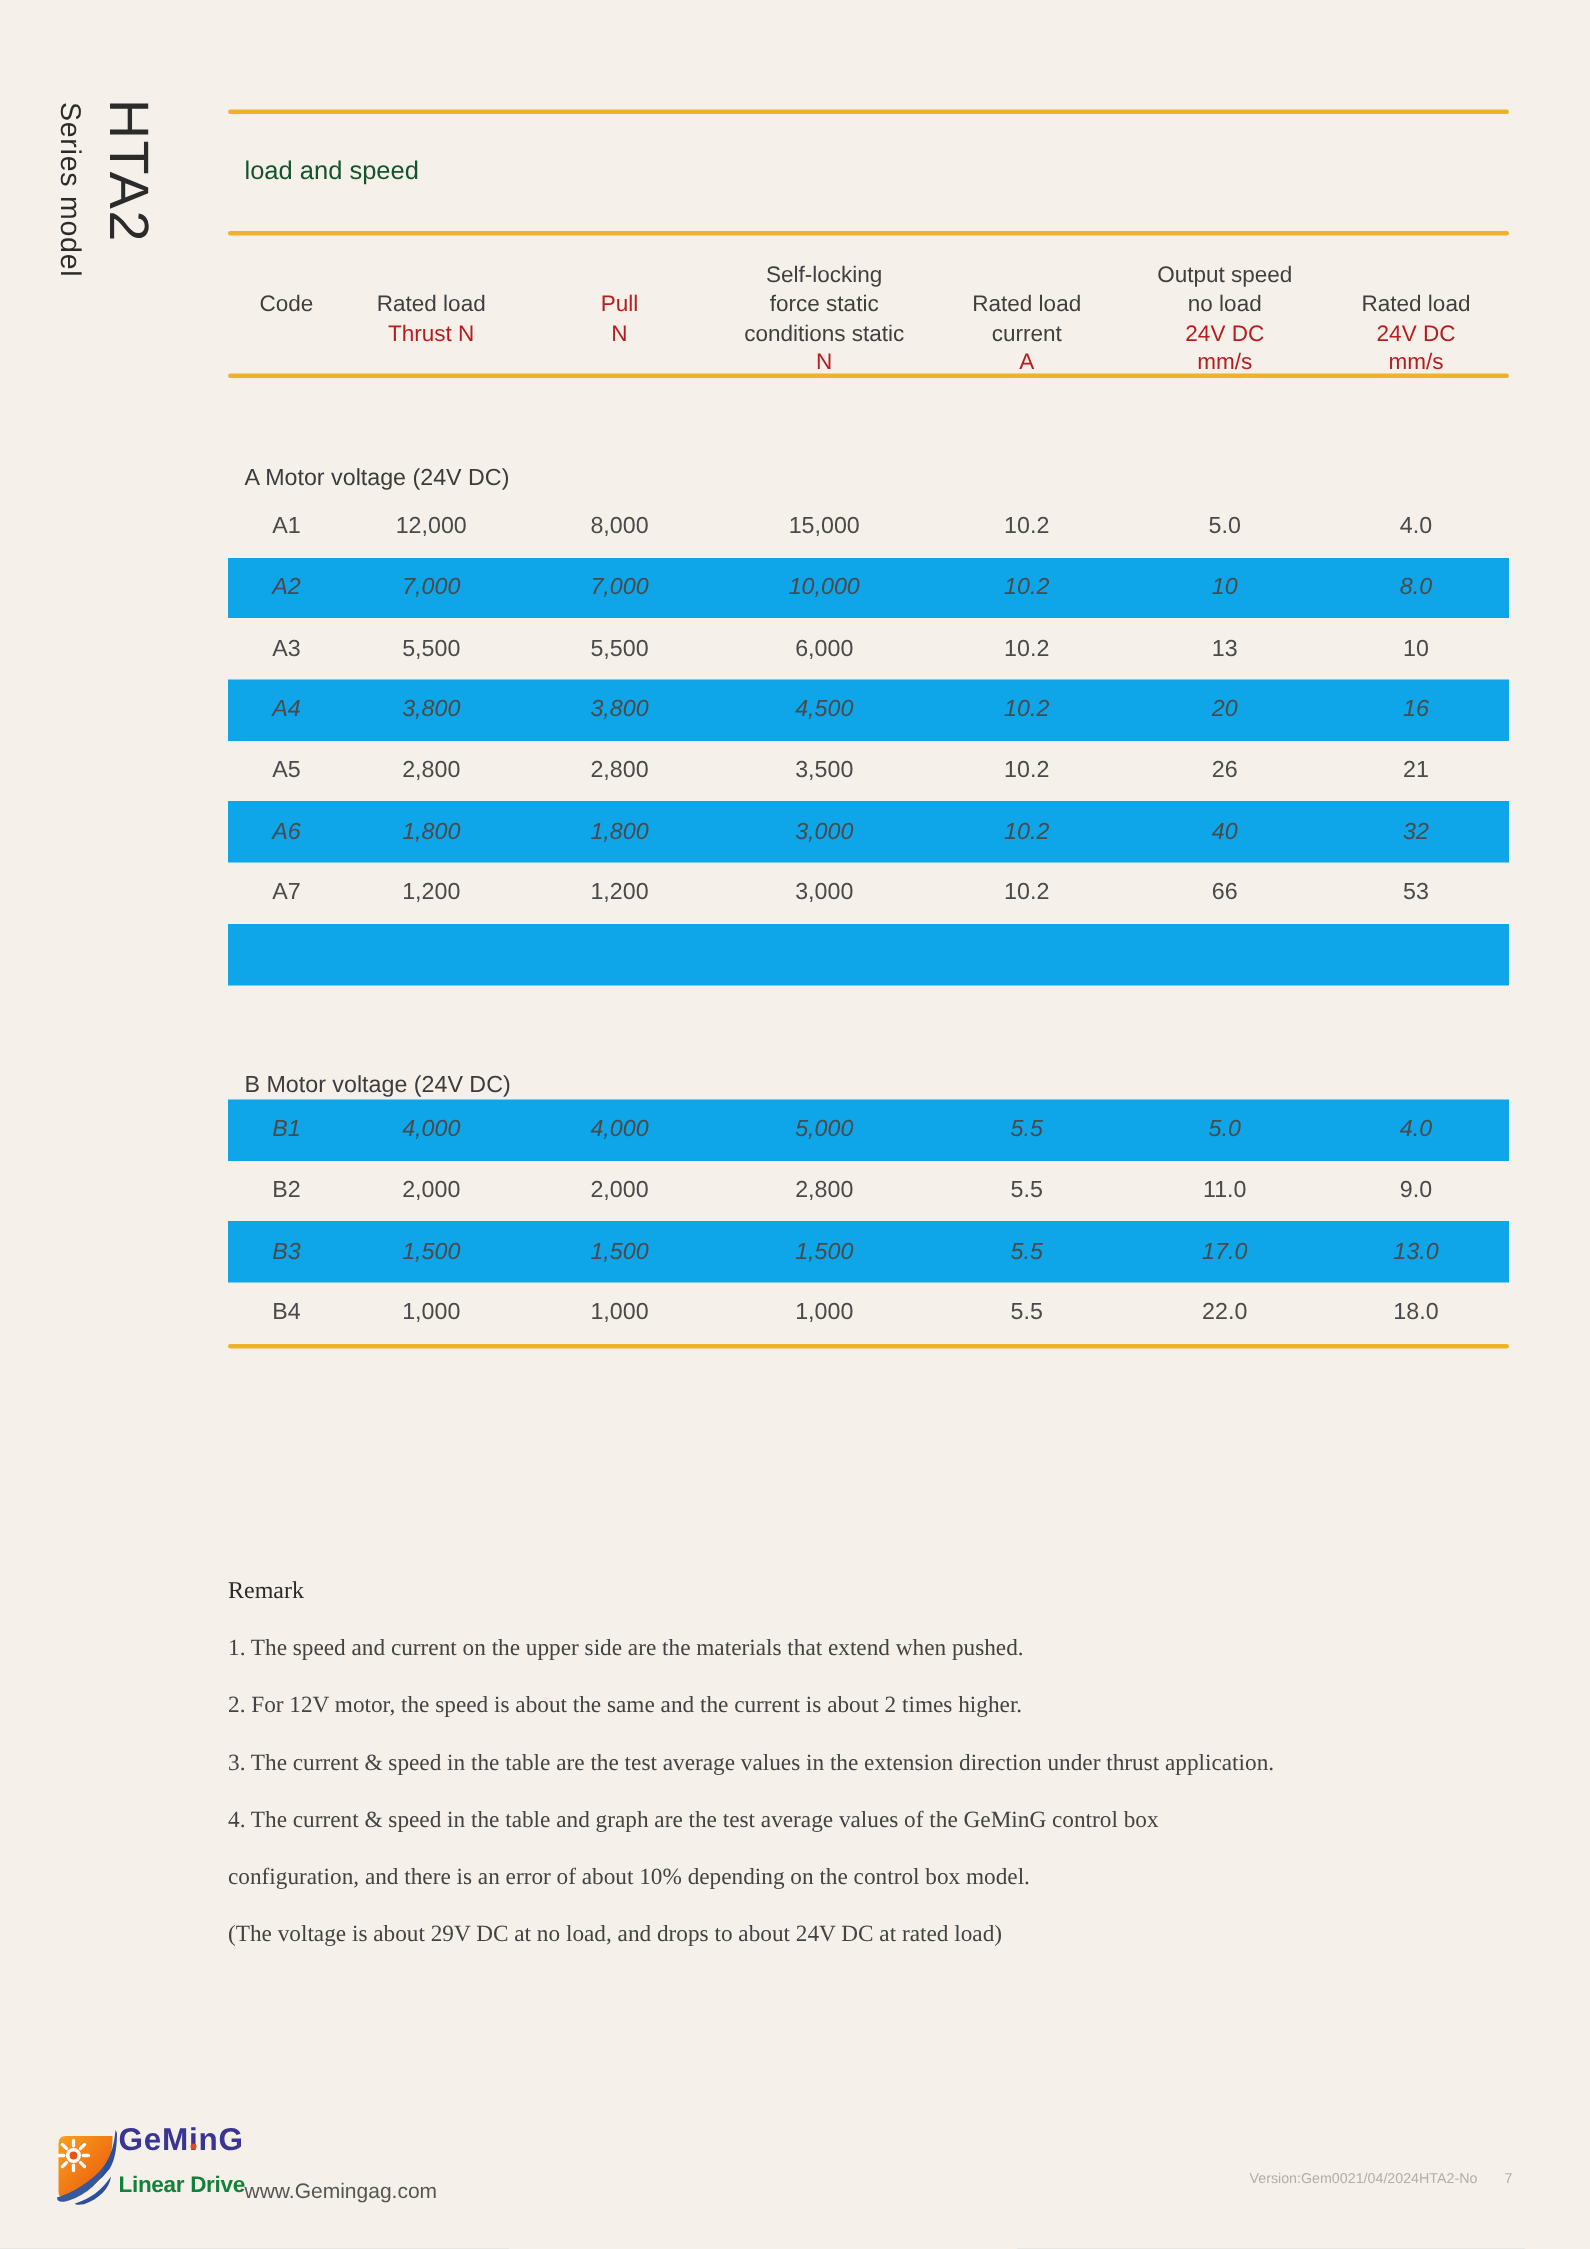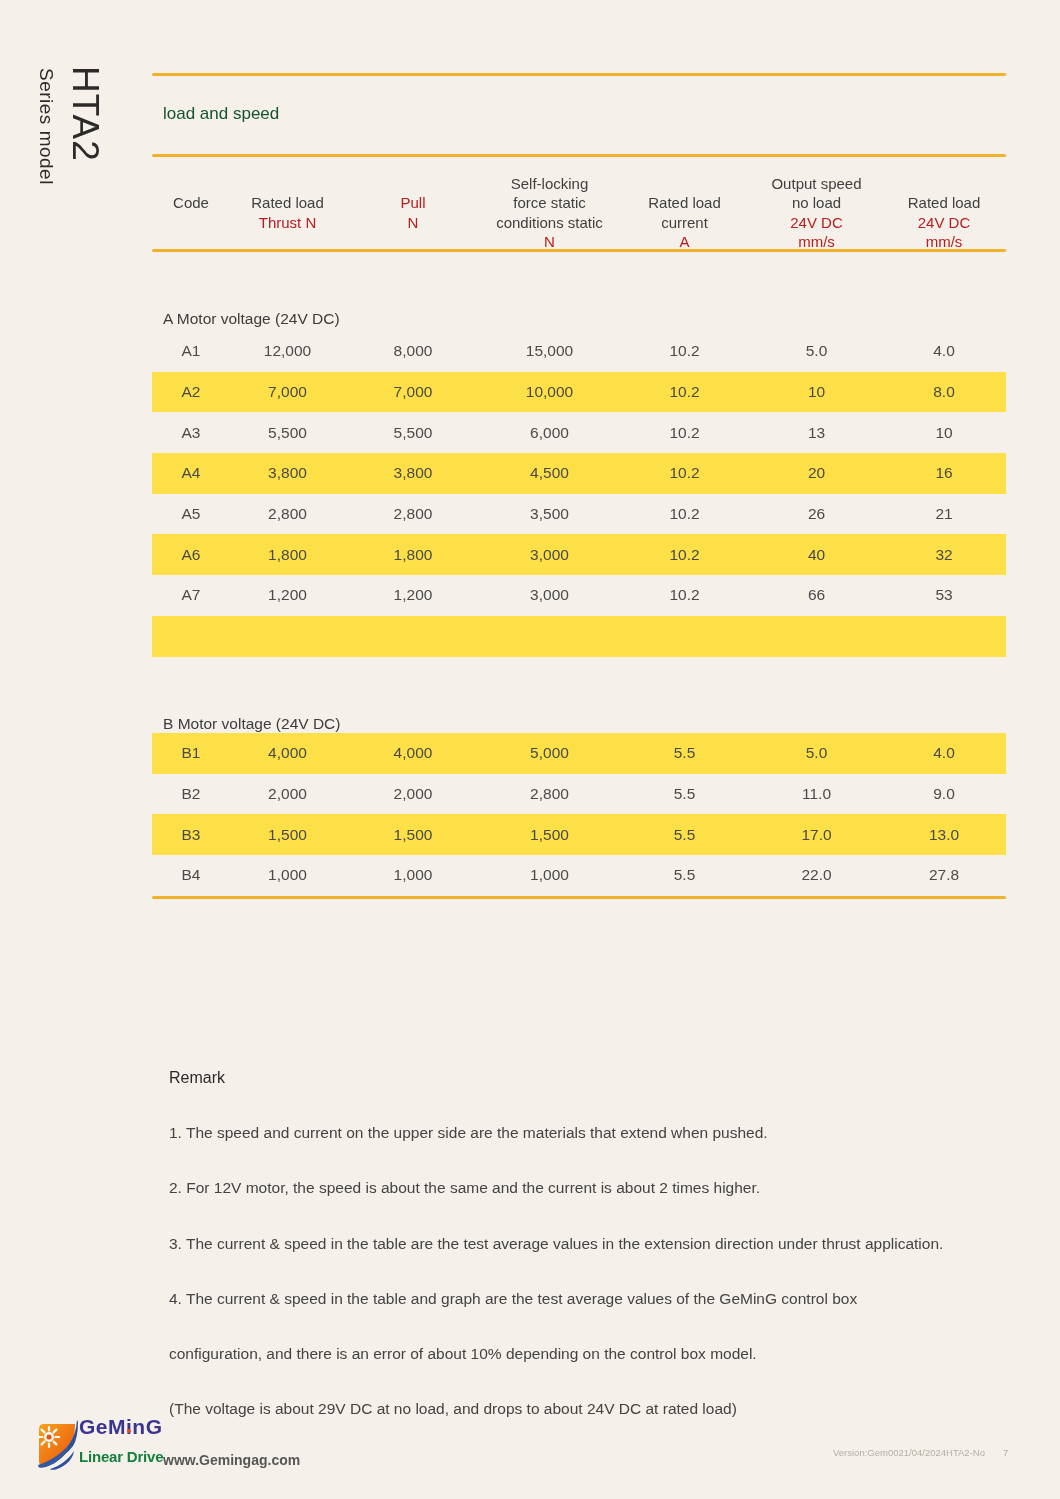--- a/index.html
+++ b/index.html
@@ -37,34 +37,34 @@
   .group-label{position:absolute;left:163px;font-size:15.5px;color:#3c3c3c;margin-top:30px;}
   #label-a{top:280px;} #label-b{top:685px;}
 
   .dtable{position:absolute;left:152px;width:854px;}
   #table-a{top:331px;} #table-b{top:733px;}
   .drow{
     display:grid;grid-template-columns:78px 115px 136px 137px 133px 131px 124px;
     height:40.7px;align-items:center;text-align:center;
     font-size:15.5px;color:#4a4a4a;
   }
-  .drow.shaded{background:#fde047;}
+  .drow.shaded{background:#0ea5e9;font-style:italic;}
   .dcell{white-space:nowrap;}
 
   
   .remark{position:absolute;left:152px;top:1042px;width:880px;color:#434343;}
-  .remark p{margin:17px;line-height:38.2px;font-size:15.5px;}
+  .remark p{margin:0;line-height:38.2px;font-size:15.5px;font-family:Liberation Serif, serif;}
   .remark .title{font-size:16px;color:#2a2a2a;}
 
   
   .logo-mark{position:absolute;left:36px;top:1420px;}
   .brand-name{position:absolute;left:79px;top:1416px;font-size:21px;font-weight:bold;color:#3a3492;letter-spacing:.5px;line-height:1;}
   .i-dot{position:absolute;left:127px;top:1429px;width:4px;height:4px;background:#e8491d;border-radius:50%;}
   .brand-sub{position:absolute;left:79px;top:1449px;font-size:15px;font-weight:bold;color:#15803d;letter-spacing:-0.2px;line-height:1;}
-  .website{position:absolute;left:163px;top:1452px;font-size:14px;color:#565656;font-weight:bold;}
+  .website{position:absolute;left:163px;top:1452px;font-size:14px;color:#565656;}
   .version-row{position:absolute;left:833px;top:1447px;display:flex;gap:18px;font-size:9.5px;color:#b3aea6;}
 </style>
 </head>
 <body>
 
 <div class="page">
 
   <div class="vtitle">
     <div class="vcode">HTA2</div>
     <div class="vlabel">Series model</div>
@@ -219,21 +219,21 @@
         <div class="dcell">17.0</div>
         <div class="dcell">13.0</div>
       </div>
       <div class="drow">
         <div class="dcell">B4</div>
         <div class="dcell">1,000</div>
         <div class="dcell">1,000</div>
         <div class="dcell">1,000</div>
         <div class="dcell">5.5</div>
         <div class="dcell">22.0</div>
-        <div class="dcell">27.8</div>
+        <div class="dcell">18.0</div>
       </div>
     </div>
 
   <div class="remark">
     <p class="title">Remark</p>
     <p>1. The speed and current on the upper side are the materials that extend when pushed.</p>
     <p>2. For 12V motor, the speed is about the same and the current is about 2 times higher.</p>
     <p>3. The current &amp; speed in the table are the test average values in the extension direction under thrust application.</p>
     <p>4. The current &amp; speed in the table and graph are the test average values of the GeMinG control box</p>
     <p>configuration, and there is an error of about 10% depending on the control box model.</p>

